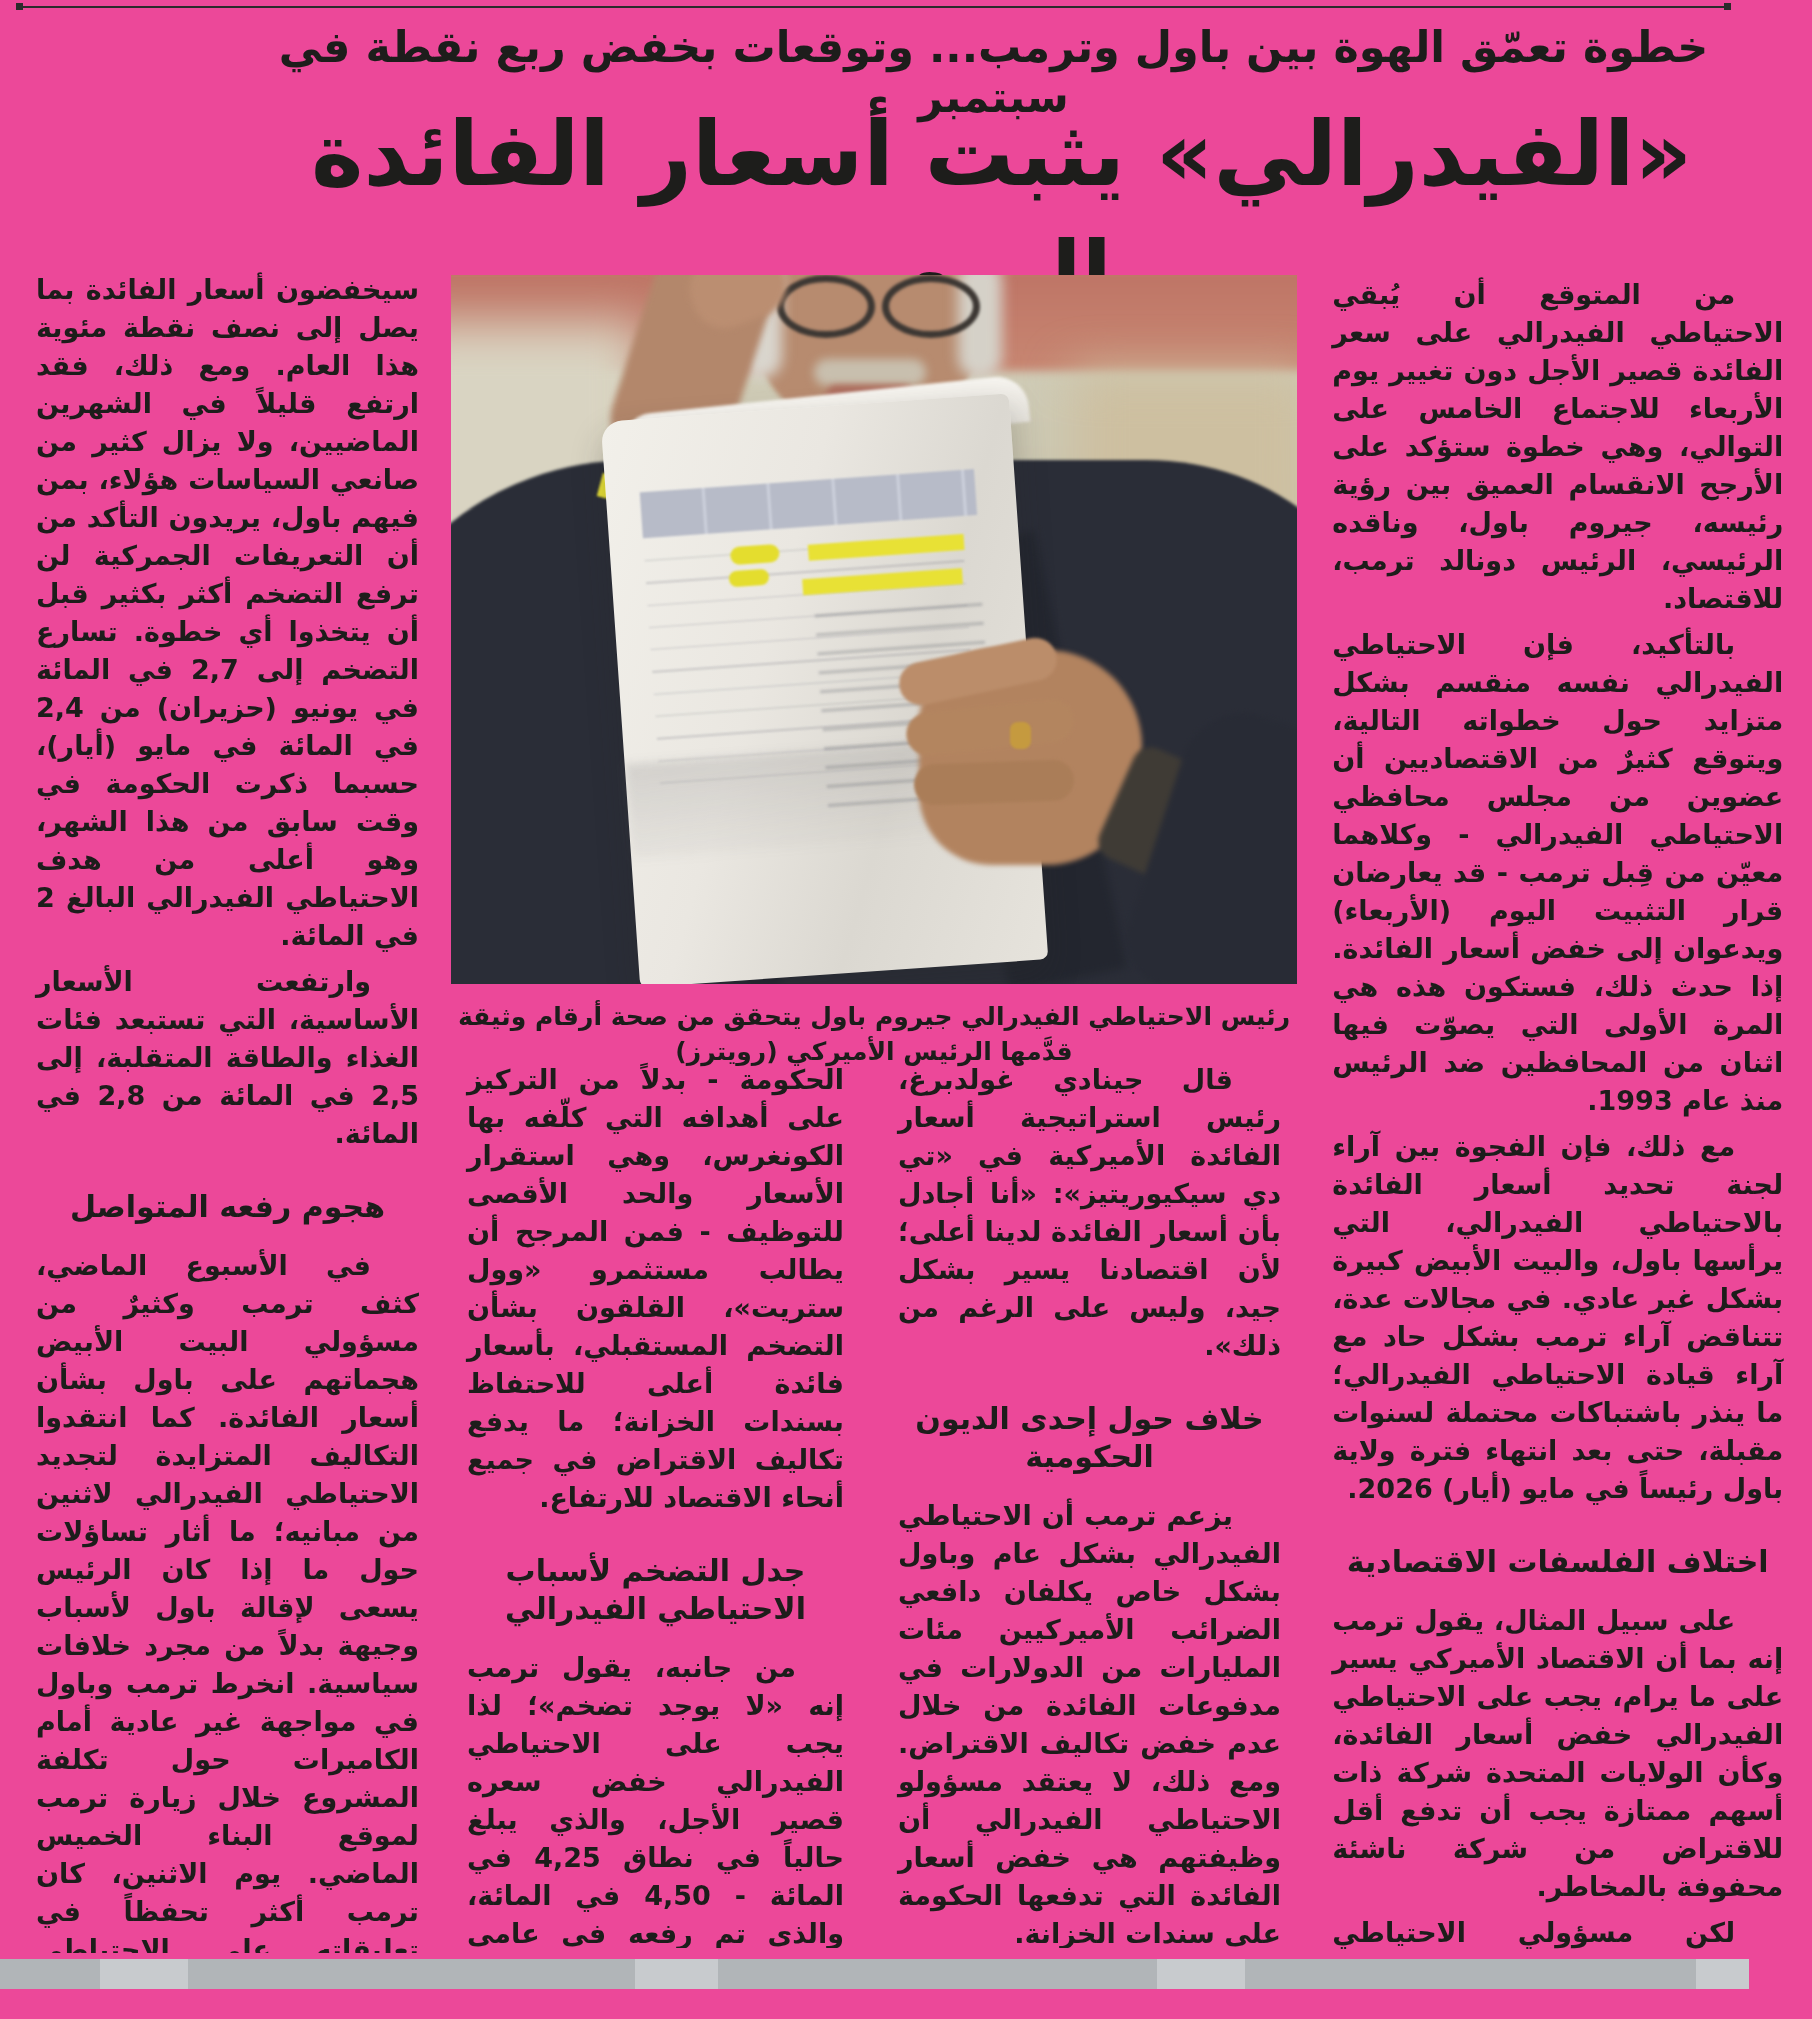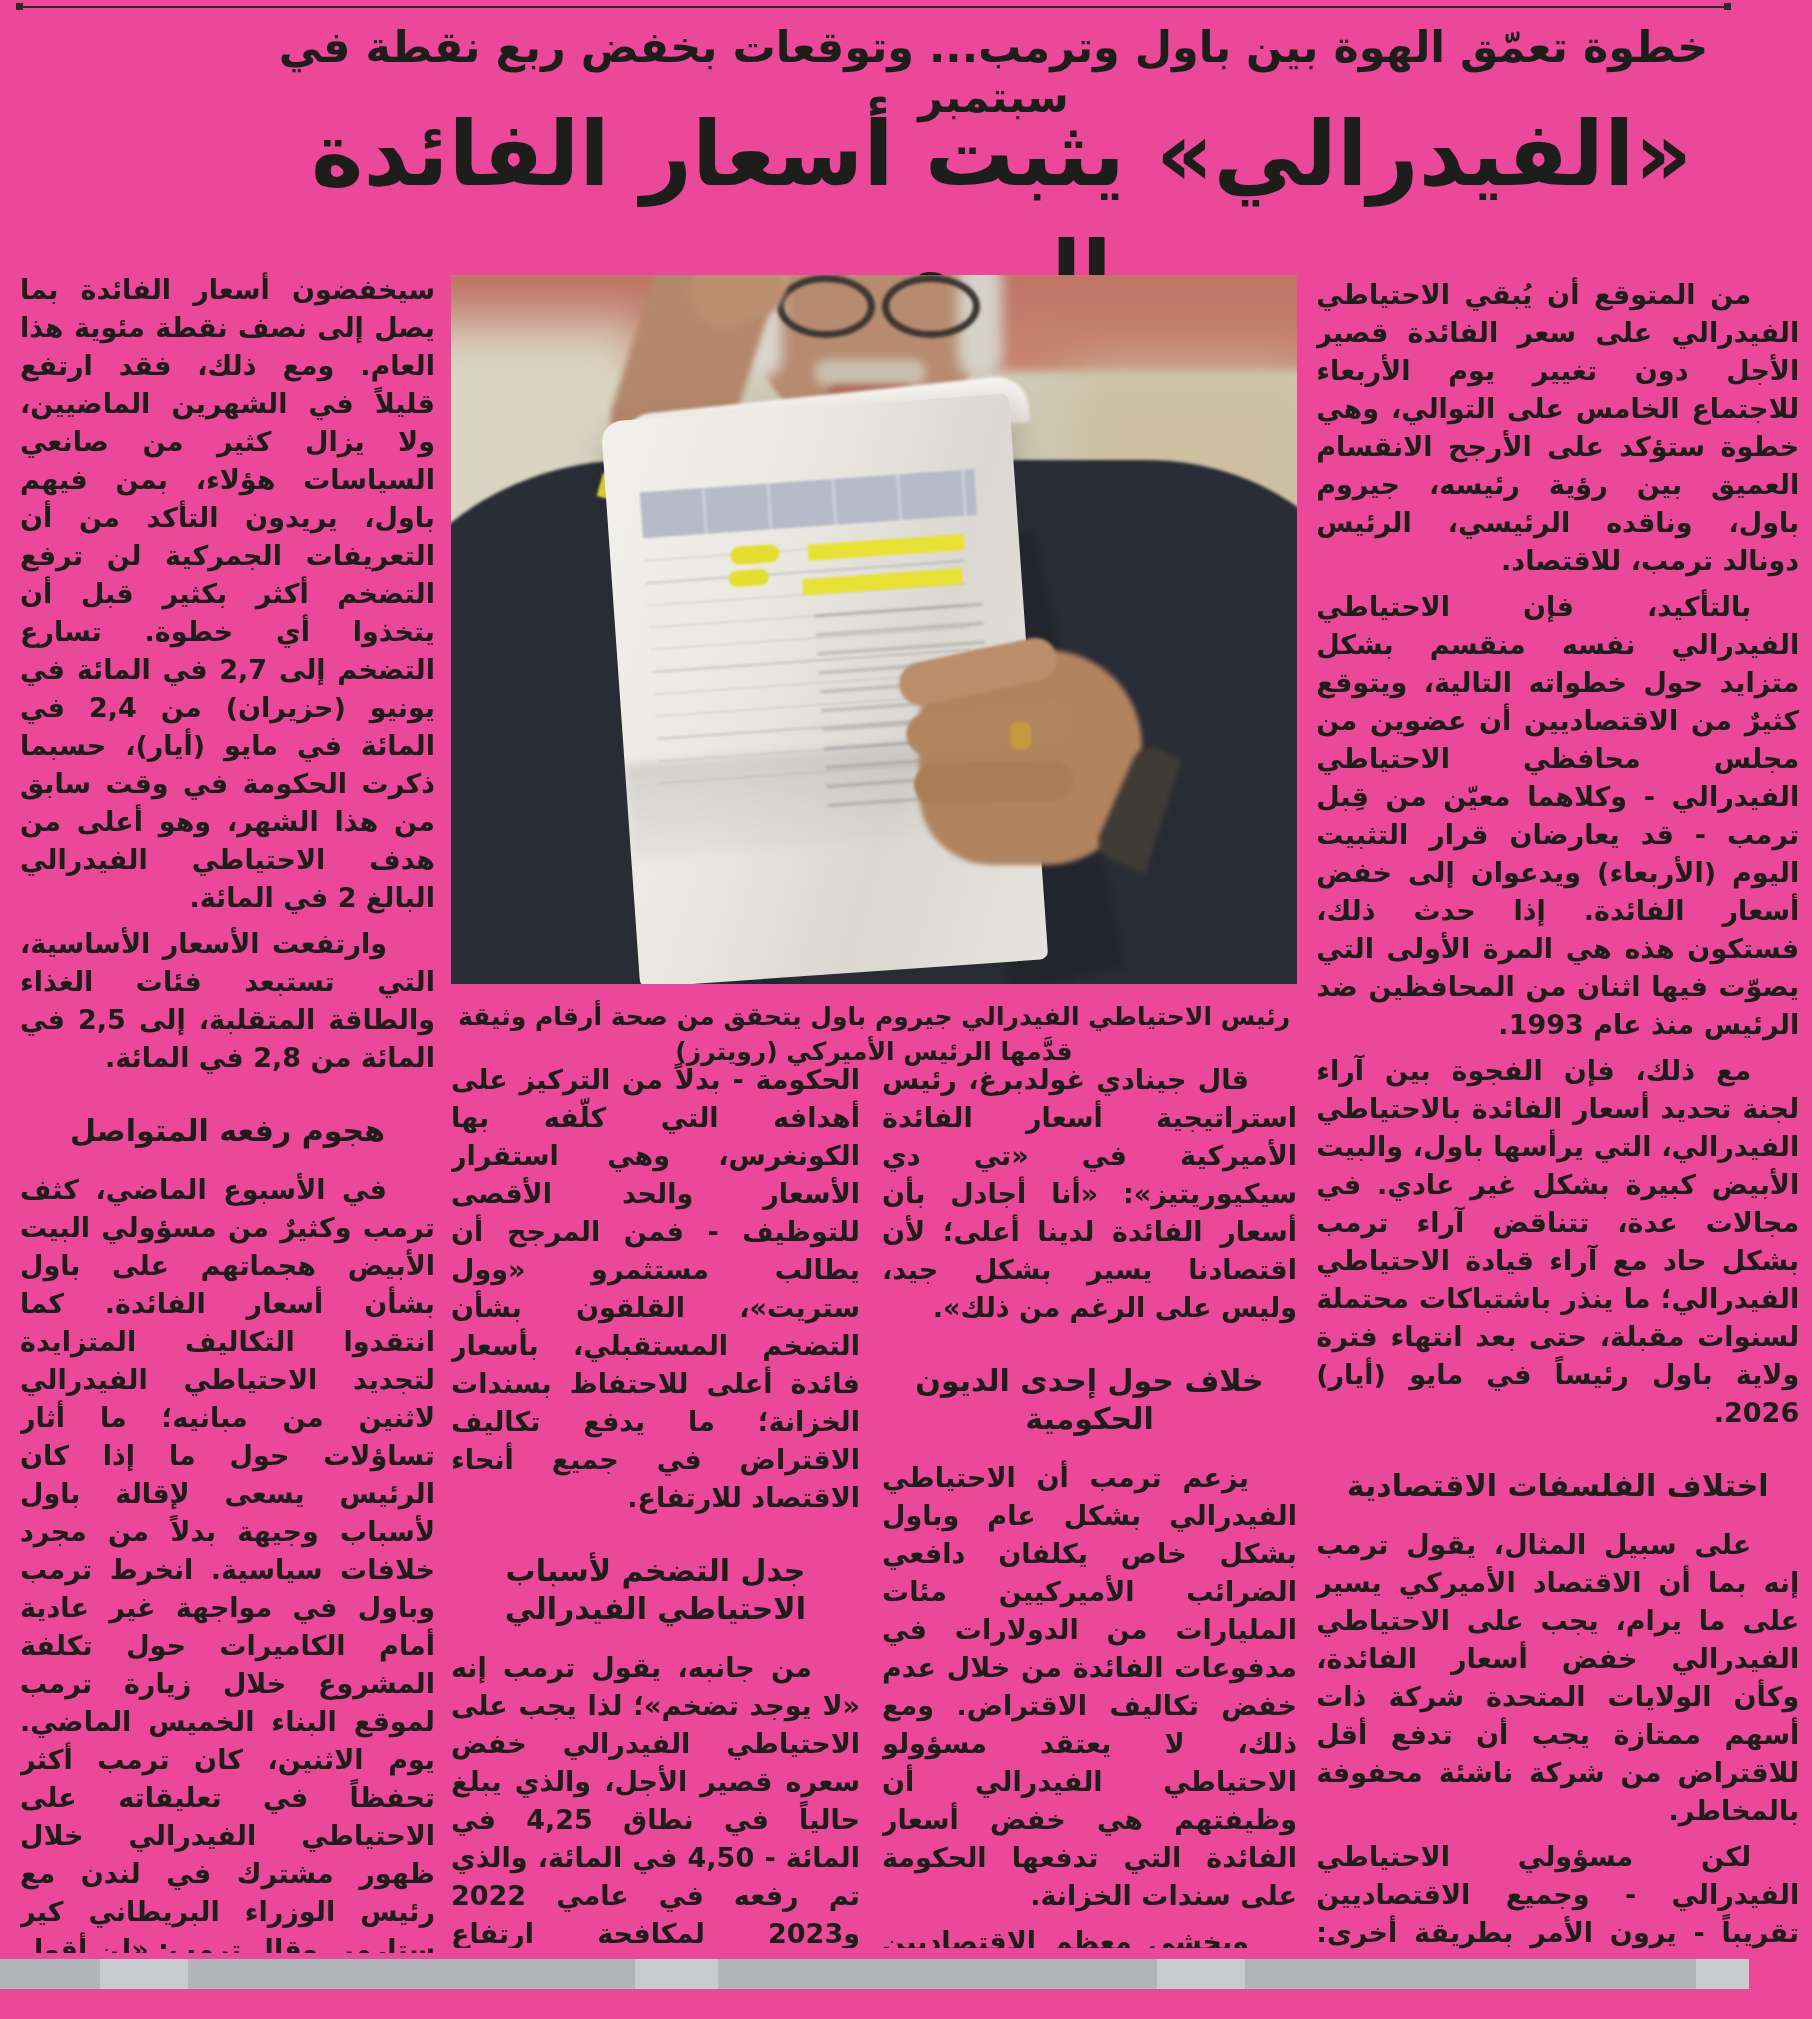--- a/index.html
+++ b/index.html
@@ -15,21 +15,21 @@
   .top-rule::after{right:-1.6px;}
 
   
   .kicker{position:absolute;top:22.3px;left:271px;right:96px;text-align:center;
     font-size:43px;font-weight:bold;letter-spacing:0;}
   .headline{position:absolute;top:94px;left:271px;right:80px;text-align:center;
     font-size:89px;font-weight:bold;line-height:1.35;}
 
   
   .col{position:absolute;text-align:justify;overflow:hidden;}
-  .col p{margin:0 0 8px;font-size:27px;line-height:38px;font-weight:bold;text-indent:48px;}
+  .col p{margin:0 16px 8px;font-size:27px;line-height:38px;font-weight:bold;text-indent:48px;}
   .col p.cont{text-indent:0;}
   .col h3{margin:35px 0 21px;font-size:30px;line-height:38px;font-weight:bold;text-align:center;}
   .byline{font-size:27px;font-weight:bold;margin:3.2px 0 46px;text-align:right;}
 
   .col-right{top:276px;right:12.8px;width:483px;height:1676px;}
   .col-left{top:271px;left:20px;width:415px;height:1682px;}
   .col-mid-right{top:1061px;left:882px;width:415px;height:887px;}
   .col-mid-left{top:1061px;left:451px;width:409px;height:887px;}
 
   

